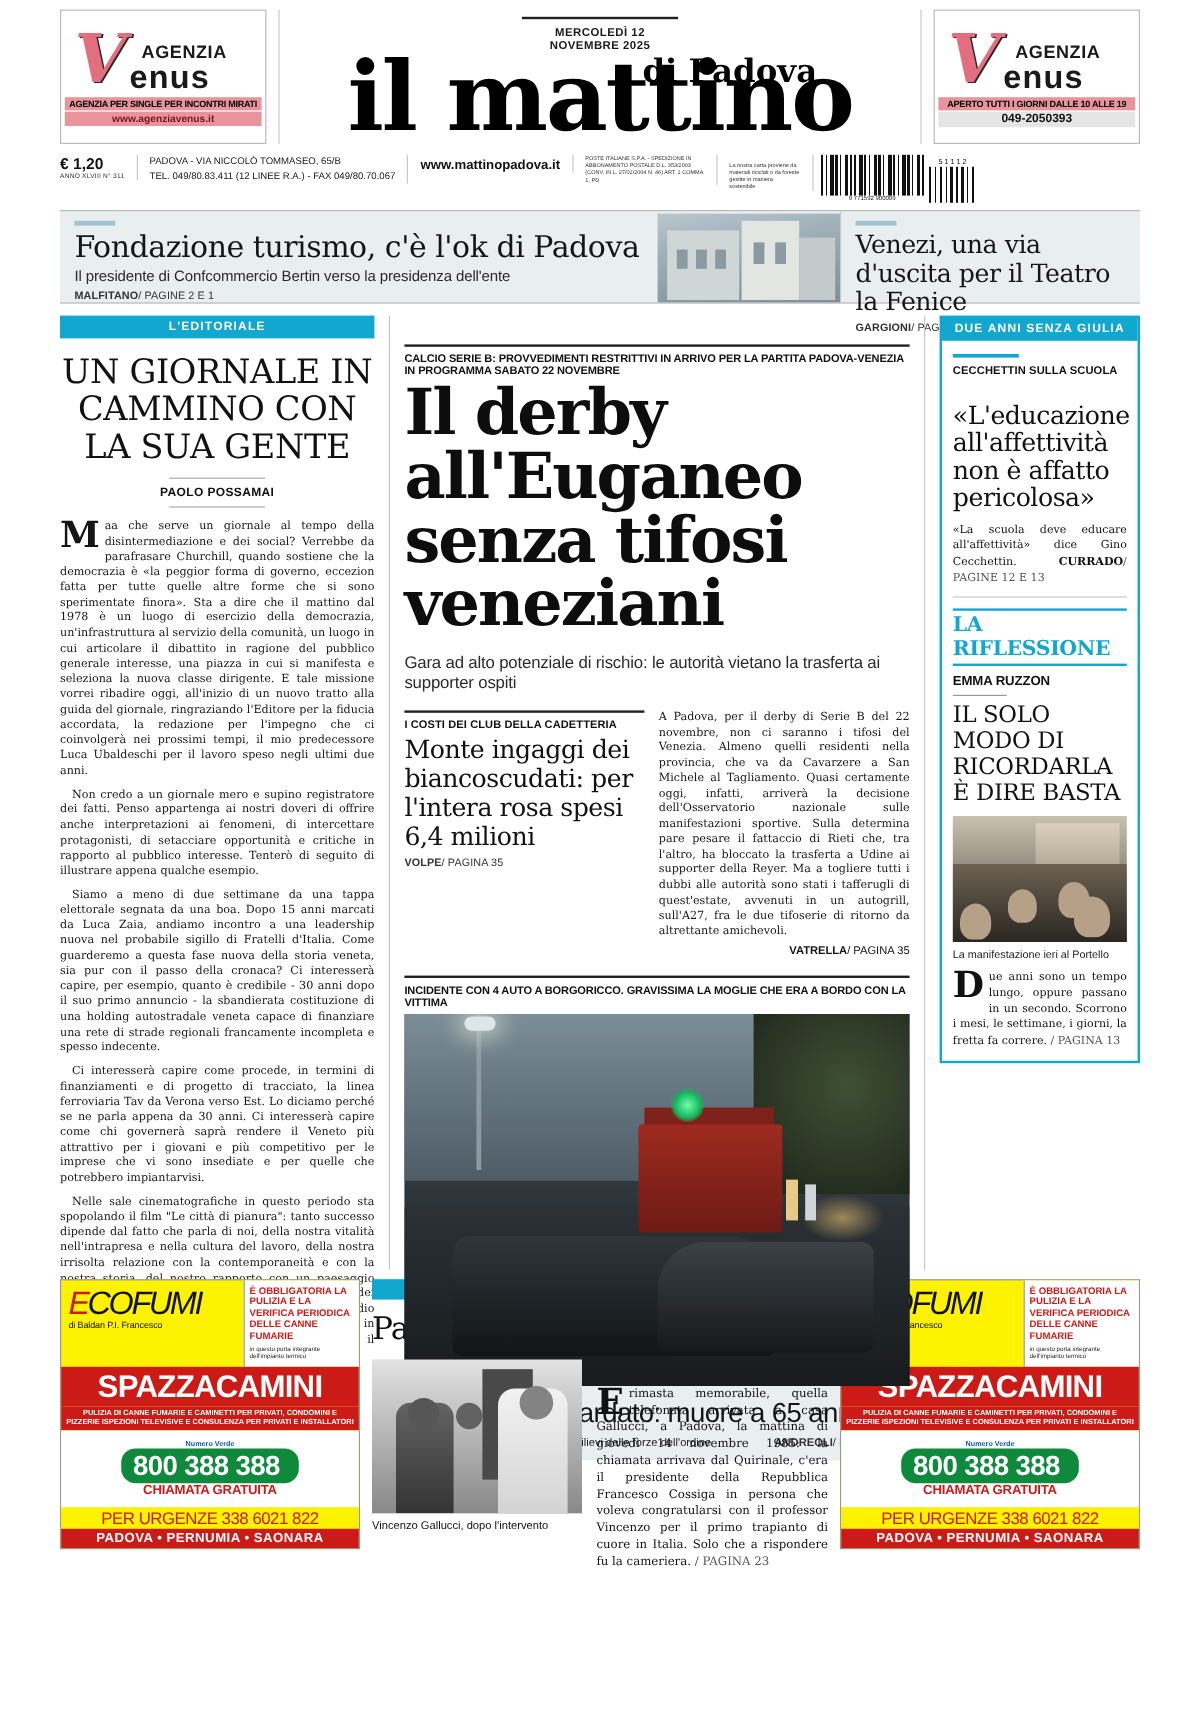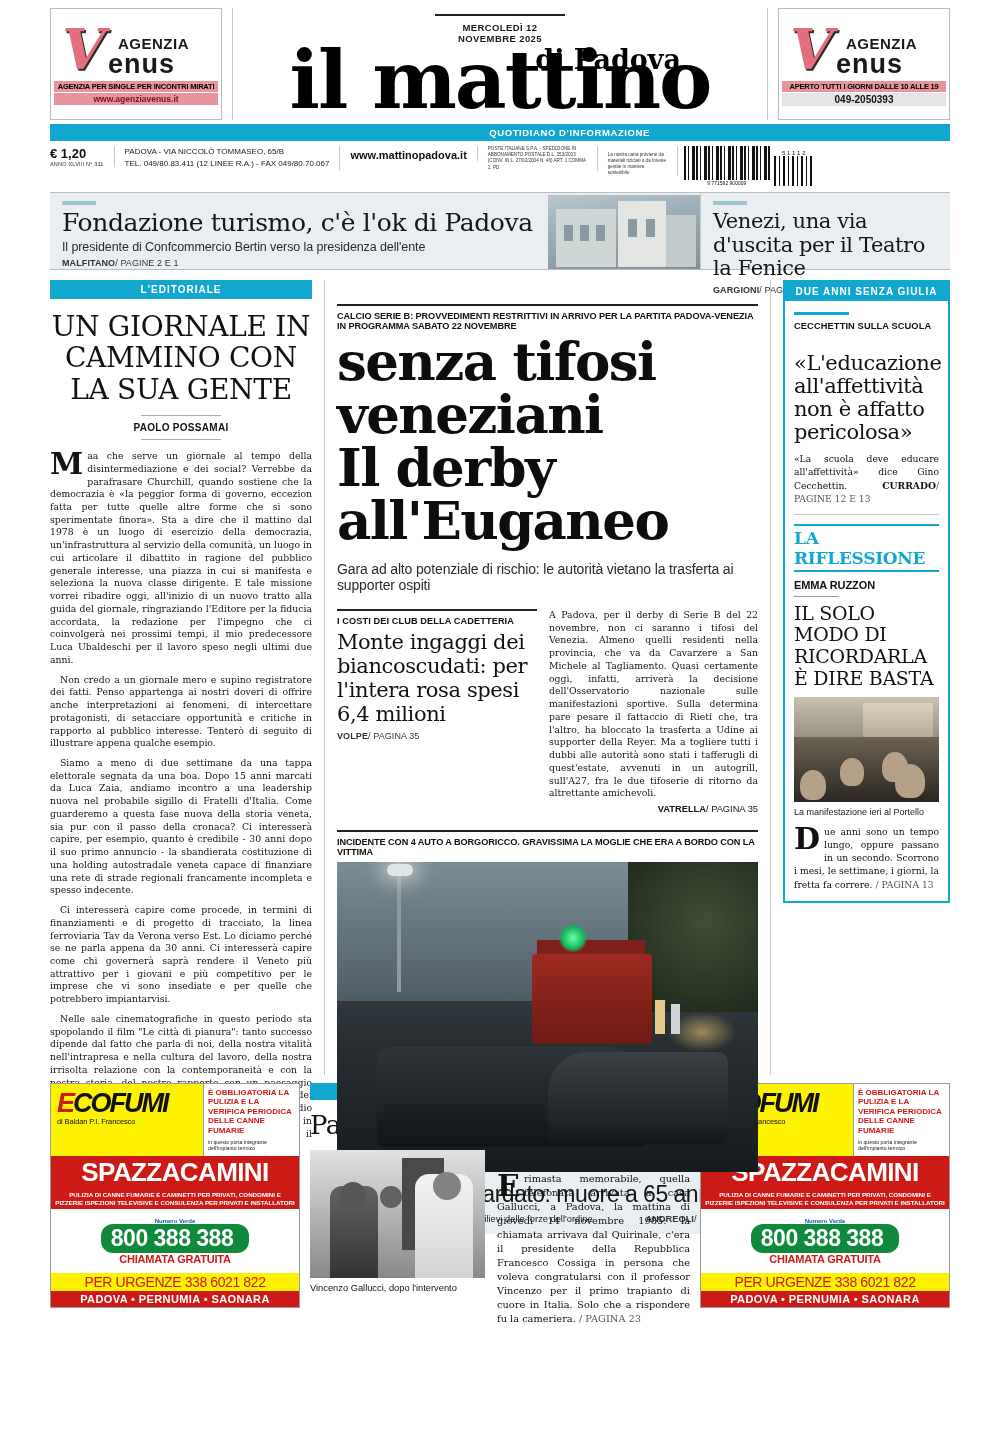--- a/index.html
+++ b/index.html
@@ -244,21 +244,21 @@
   .rp-f { position: absolute; border-radius: 50% 50% 40% 40%; background: #b7a088; }
   .r-cap { font-size: 9px; margin-top: 5px; color: #222; }
 
   
   .bottom { display: flex; margin-top: 8px; gap: 10px; height: 225px; }
   .ad-eco {
     width: 250px; border: 1px solid #999; display: flex; flex-direction: column; background: #fdf200;
   }
   .eco-top { display: flex; }
   .eco-left { width: 152px; padding: 6px 4px 0 6px; }
-  .eco-logo { font-size: 27px; font-weight: 700; font-style: italic; letter-spacing: -2px; color: #111; line-height: 1; }
+  .eco-logo { font-size: 27px; font-weight: 400; font-style: italic; letter-spacing: -2px; color: #111; line-height: 1; }
   .eco-logo .red { color: #cc1b17; }
   .eco-sub { font-size: 7.5px; color: #111; letter-spacing: -.1px; }
   .eco-right { flex: 1; background: #fff; border-left: 1px solid #999; padding: 4px 4px; }
   .eco-obbl { color: #cc1b17; font-size: 8px; font-weight: 700; line-height: 1.18; }
   .eco-note { font-size: 5.2px; color: #222; line-height: 1.2; margin-top: 4px; }
   .eco-band { background: #cc1b17; color: #fff; text-align: center;
     font-size: 26px; font-weight: 700; letter-spacing: -.6px; padding: 1px 0; }
   .eco-band2 { background: #cc1b17; color: #fff; text-align: center;
     font-size: 6.2px; font-weight: 700; line-height: 1.3; padding: 2px 4px; }
   .eco-num-wrap { background: #fff; padding: 3px 4px 2px; position: relative; flex: 1;
@@ -330,23 +330,20 @@
         <span class="venus-v">V</span>
         <span class="venus-agenzia">AGENZIA</span>
         <span class="venus-enus">enus</span>
       </div>
       <div class="venus-sub">APERTO TUTTI I GIORNI DALLE 10 ALLE 19</div>
       <div class="venus-phone">049-2050393</div>
     </div>
   </div>
 
   <div class="info-bar">
-    <div class="info-cyan">
-      <span>QUOTIDIANO  D'INFORMAZIONE</span>
-    </div>
     <div class="info-cols">
       <div class="ic ic-price">
         <div class="price-big">€ 1,20</div>
         <div class="price-small">ANNO XLVIII N° 311</div>
       </div>
       <div class="ic ic-addr">
         <div>PADOVA - VIA NICCOLÒ TOMMASEO, 65/B</div>
         <div>TEL. 049/80.83.411 (12 LINEE R.A.) - FAX 049/80.70.067</div>
       </div>
       <div class="ic ic-web">www.mattinopadova.it</div>
@@ -405,22 +402,22 @@
         <p class="dropcap nofirst">Maa che serve un giornale al tempo della disintermediazione e dei social? Verrebbe da parafrasare Churchill, quando sostiene che la democrazia è «la peggior forma di governo, eccezion fatta per tutte quelle altre forme che si sono sperimentate finora». Sta a dire che il mattino dal 1978 è un luogo di esercizio della democrazia, un'infrastruttura al servizio della comunità, un luogo in cui articolare il dibattito in ragione del pubblico generale interesse, una piazza in cui si manifesta e seleziona la nuova classe dirigente. E tale missione vorrei ribadire oggi, all'inizio di un nuovo tratto alla guida del giornale, ringraziando l'Editore per la fiducia accordata, la redazione per l'impegno che ci coinvolgerà nei prossimi tempi, il mio predecessore Luca Ubaldeschi per il lavoro speso negli ultimi due anni.</p>
         <p>Non credo a un giornale mero e supino registratore dei fatti. Penso appartenga ai nostri doveri di offrire anche interpretazioni ai fenomeni, di intercettare protagonisti, di setacciare opportunità e critiche in rapporto al pubblico interesse. Tenterò di seguito di illustrare appena qualche esempio.</p>
         <p>Siamo a meno di due settimane da una tappa elettorale segnata da una boa. Dopo 15 anni marcati da Luca Zaia, andiamo incontro a una leadership nuova nel probabile sigillo di Fratelli d'Italia. Come guarderemo a questa fase nuova della storia veneta, sia pur con il passo della cronaca? Ci interesserà capire, per esempio, quanto è credibile - 30 anni dopo il suo primo annuncio - la sbandierata costituzione di una holding autostradale veneta capace di finanziare una rete di strade regionali francamente incompleta e spesso indecente.</p>
         <p>Ci interesserà capire come procede, in termini di finanziamenti e di progetto di tracciato, la linea ferroviaria Tav da Verona verso Est. Lo diciamo perché se ne parla appena da 30 anni. Ci interesserà capire come chi governerà saprà rendere il Veneto più attrattivo per i giovani e più competitivo per le imprese che vi sono insediate e per quelle che potrebbero impiantarvisi.</p>
         <p>Nelle sale cinematografiche in questo periodo sta spopolando il film "Le città di pianura": tanto successo dipende dal fatto che parla di noi, della nostra vitalità nell'intrapresa e nella cultura del lavoro, della nostra irrisolta relazione con la contemporaneità e con la nostra storia, del nostro rapporto con un paesaggio meraviglioso che va dalle Dolomiti a Venezia, dei maestri che hanno reso unica questa terra da Palladio a Scarpa. Il film di Sossai ha un grande merito, in particolare. Interpreta e non descrive. Vorremmo il giornale allo stesso modo. —</p>
       </div>
     </div>
 
     <div class="col-center">
       <div class="lead-kicker">CALCIO SERIE B: PROVVEDIMENTI RESTRITTIVI IN ARRIVO PER LA PARTITA PADOVA-VENEZIA IN PROGRAMMA SABATO 22 NOVEMBRE</div>
+      <div class="lead-head">Il derby all'Euganeo</div>
       <div class="lead-head">senza tifosi veneziani</div>
-      <div class="lead-head">Il derby all'Euganeo</div>
       <div class="lead-sub">Gara ad alto potenziale di rischio: le autorità vietano la trasferta ai supporter ospiti</div>
 
       <div class="lead-cols">
         <div class="lc-left">
           <div class="sub-kicker">I COSTI DEI CLUB DELLA CADETTERIA</div>
           <div class="sub-head">Monte ingaggi dei biancoscudati: per l'intera rosa spesi 6,4 milioni</div>
           <div class="byline">
             <b>VOLPE</b><span>/ PAGINA 35</span>
           </div>
         </div>

